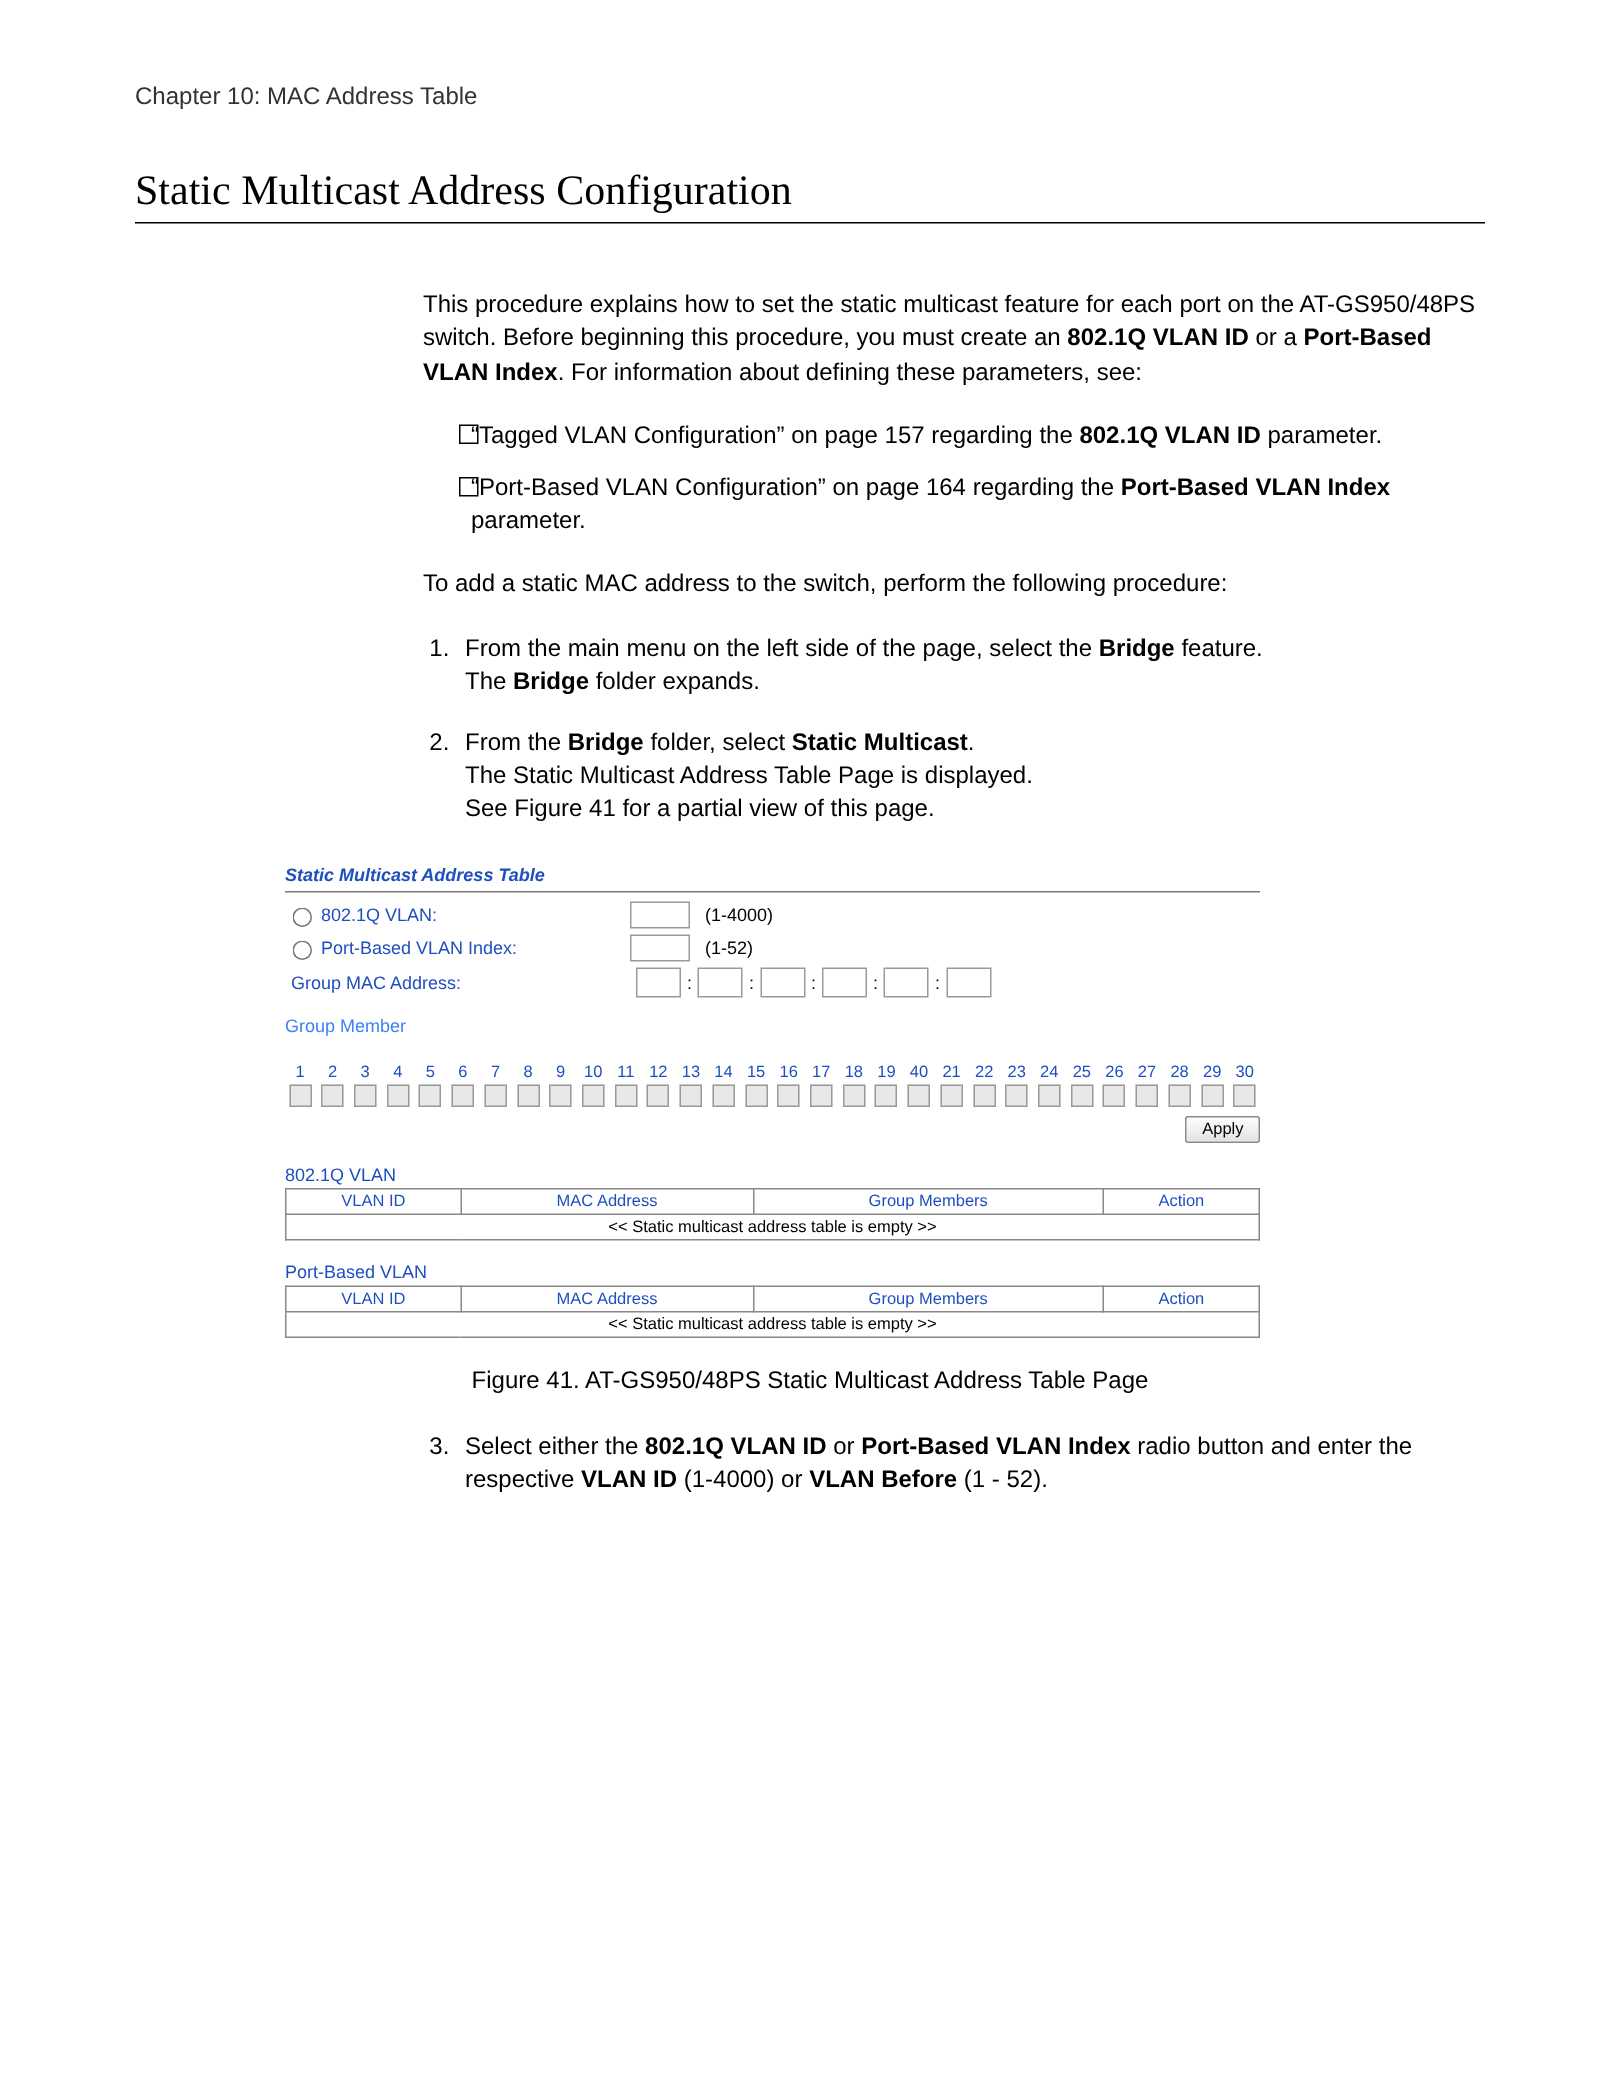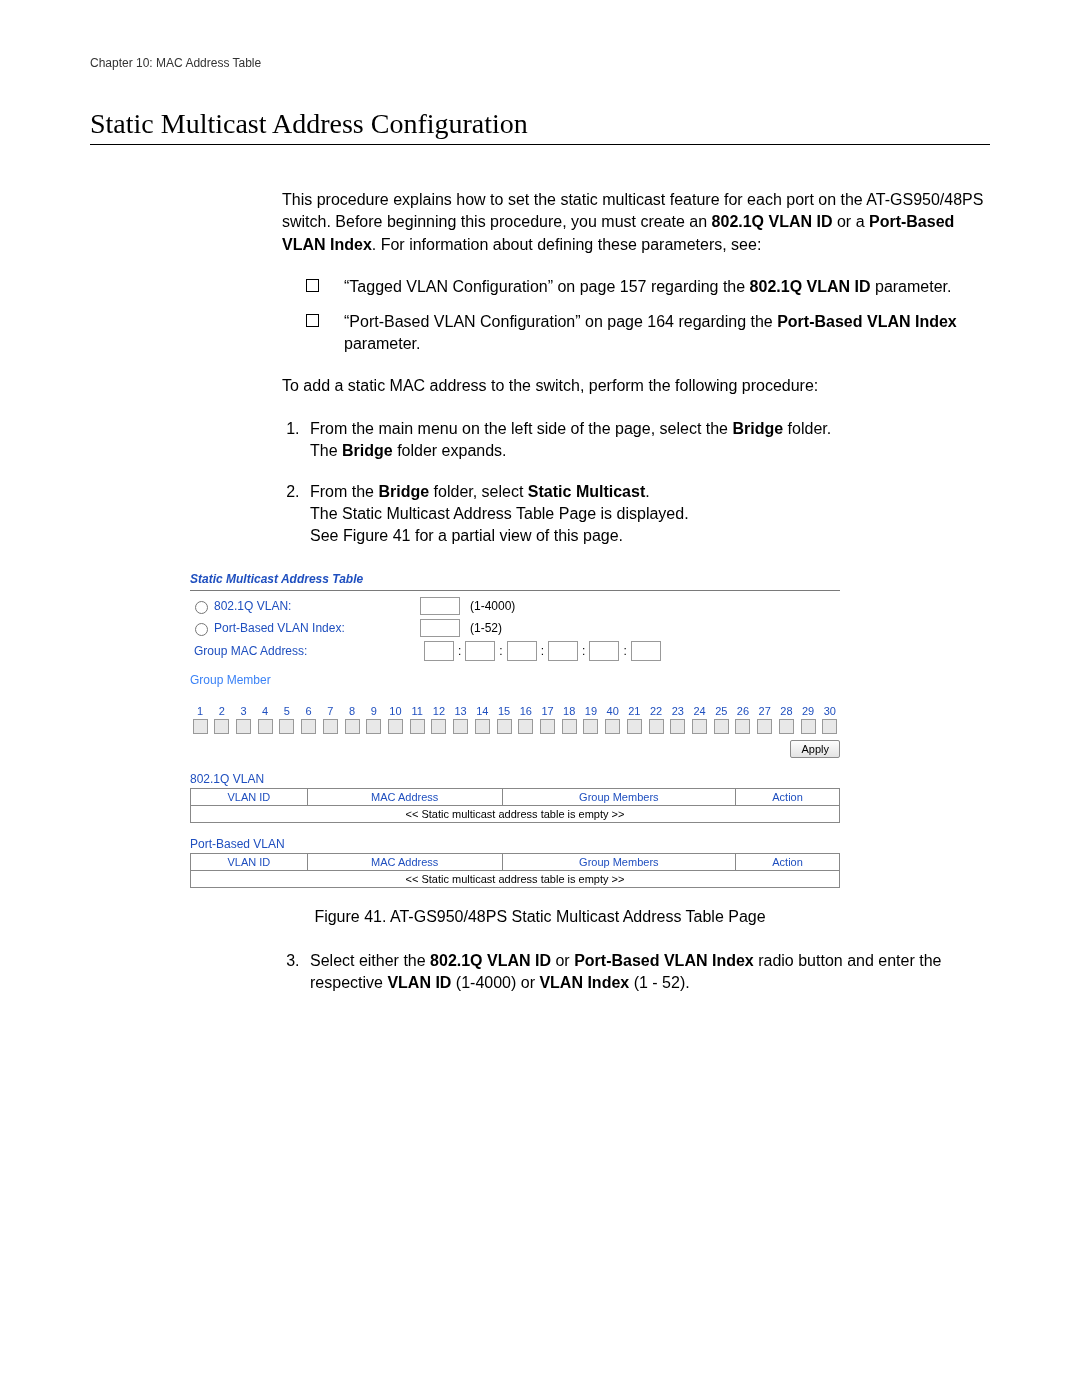--- a/index.html
+++ b/index.html
@@ -7,21 +7,21 @@
     padding: 0;
     background: #fff;
     font-family: Arial, Helvetica, sans-serif;
     color: #000;
     width: 1080px;
   }
   .page {
     padding: 56px 90px 40px 90px;
   }
   .chapter-header {
-    font-size: 12px;
+    font-size: 16px;
     color: #333;
     margin-bottom: 38px;
   }
   .main-title {
     font-family: "Times New Roman", Times, serif;
     font-size: 28px;
     font-weight: normal;
     margin: 0 0 4px 0;
   }
   hr.title-rule {
@@ -33,21 +33,21 @@
     margin-left: 192px;
     font-size: 16px;
     line-height: 1.4;
   }
   .body-col p { margin: 0 0 20px 0; }
   .bullets {
     margin: 0 0 20px 24px;
   }
   .bullets .bitem {
     position: relative;
-    padding-left: 38px;
+    padding-left: 8px;
     margin-bottom: 12px;
   }
   .bullets .bitem::before {
     content: "";
     position: absolute;
     left: 0; top: 3px;
     width: 11px; height: 11px;
     border: 1px solid #000;
   }
   ol.steps {
@@ -196,21 +196,21 @@
       </div>
       <div class="bitem">
         <span>“Port-Based VLAN Configuration” on page 164 regarding the </span><b>Port-Based VLAN Index</b><span> parameter.</span>
       </div>
     </div>
 
     <p>To add a static MAC address to the switch, perform the following procedure:</p>
 
     <ol class="steps">
       <li>
-        <span>From the main menu on the left side of the page, select the </span><b>Bridge</b><span> folder.</span><br>
+        <span>From the main menu on the left side of the page, select the </span><b>Bridge</b><span> feature.</span><br>
         <span>The </span><b>Bridge</b><span> folder expands.</span>
       </li>
       <li>
         <span>From the </span><b>Bridge</b><span> folder, select </span><b>Static Multicast</b><span>.</span><br>
         <span>The Static Multicast Address Table Page is displayed.</span><br>
         <span>See Figure 41 for a partial view of this page.</span>
       </li>
     </ol>
   </div>
 
@@ -416,18 +416,18 @@
           </tr>
     </tbody>
       </table>
   </div>
 
   <div class="figure-caption">Figure 41. AT-GS950/48PS Static Multicast Address Table Page</div>
 
   <div class="body-col">
     <ol class="steps" start="3">
       <li>
-        <span>Select either the </span><b>802.1Q VLAN ID</b><span> or </span><b>Port-Based VLAN Index</b><span> radio button and enter the respective </span><b>VLAN ID</b><span> (1-4000) or </span><b>VLAN Index</b><span> (1 - 52).</span>
+        <span>Select either the </span><b>802.1Q VLAN ID</b><span> or </span><b>Port-Based VLAN Index</b><span> radio button and enter the respective </span><b>VLAN ID</b><span> (1-4000) or </span><b>VLAN Before</b><span> (1 - 52).</span>
       </li>
     </ol>
   </div>
 
 </div>
 
 </body></html>

